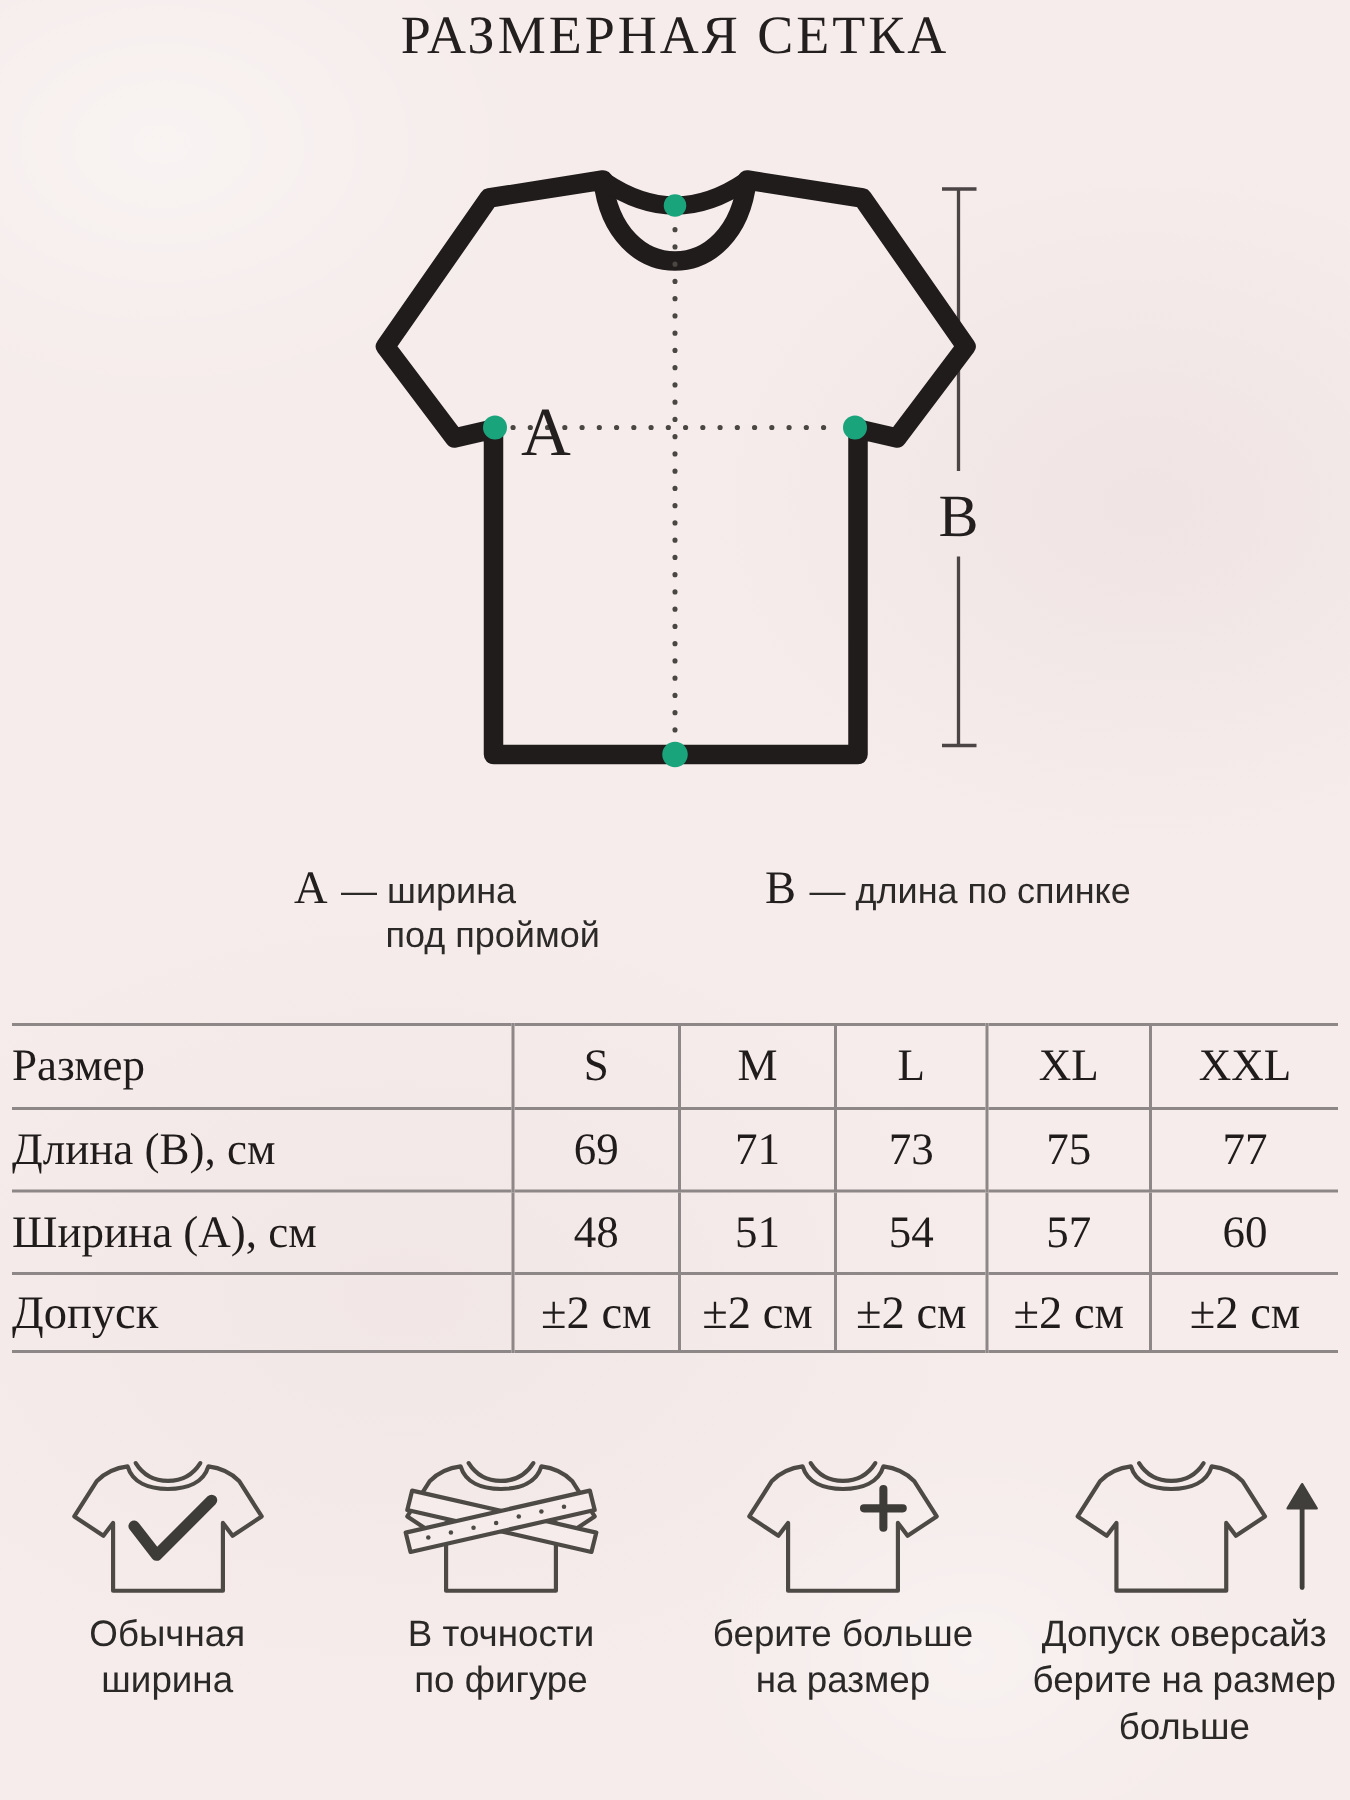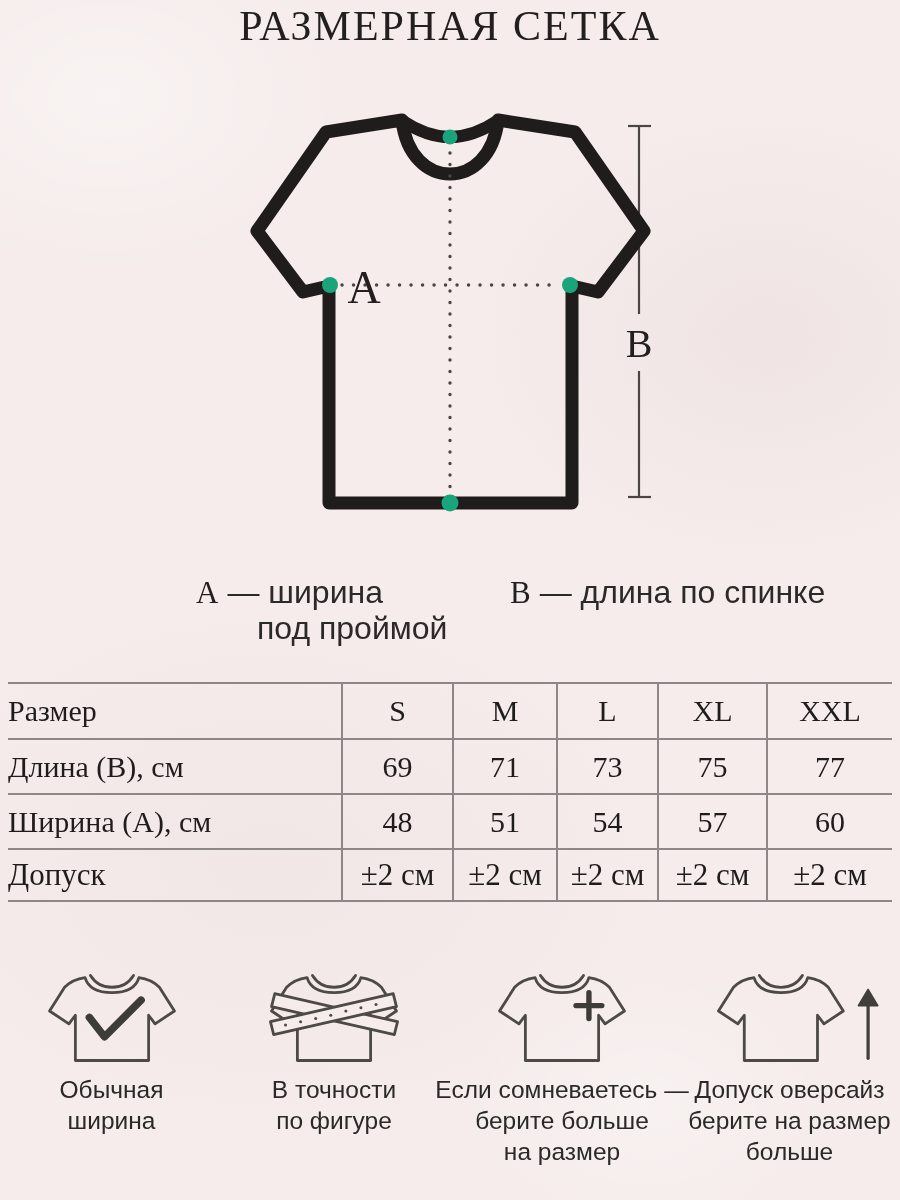--- a/index.html
+++ b/index.html
@@ -9,28 +9,28 @@
     background-image:
       radial-gradient(420px 300px at 12% 8%, rgba(255,255,255,0.38), rgba(255,255,255,0) 60%),
       radial-gradient(500px 380px at 85% 28%, rgba(228,211,211,0.30), rgba(228,211,211,0) 60%),
       radial-gradient(620px 420px at 30% 72%, rgba(231,216,214,0.26), rgba(231,216,214,0) 65%),
       radial-gradient(320px 240px at 72% 92%, rgba(255,255,255,0.30), rgba(255,255,255,0) 60%);
     font-family:"Liberation Sans",sans-serif;color:#231f1f;
   }
   .title{
     position:absolute;top:2px;left:0;width:100%;margin:0;text-align:center;
     font-family:"Liberation Serif",serif;font-weight:normal;
-    font-size:42px;letter-spacing:2px;color:#231f1f;
+    font-size:36px;letter-spacing:2px;color:#231f1f;
   }
   .diagram{position:absolute;left:0;top:0;width:900px;height:660px;}
 
   
   .legend-line{position:absolute;display:flex;align-items:baseline;white-space:nowrap;}
   .legend-letter{font-family:"Liberation Serif",serif;font-size:31px;margin-right:9px;}
-  .legend-text{font-size:32px;color:#2c2a28;}
+  .legend-text{font-size:24px;color:#2c2a28;}
   .legend-a{left:196px;top:574px;}
   .legend-a2{left:257px;top:610px;}
   .legend-b{left:510px;top:574px;}
 
   
   table.size-table{
     position:absolute;left:8px;top:682px;width:884px;
     border-collapse:collapse;table-layout:fixed;
     font-family:"Liberation Serif",serif;font-size:30px;color:#201c1c;
   }
@@ -174,21 +174,20 @@
       </div>
     </div>
 
     <div class="tip tip-3">
       <svg width="140" height="97" viewBox="0 0 130 90" fill="none" stroke="#4d4a45" stroke-width="2.6" stroke-linejoin="round" stroke-linecap="round">
         <path d="M 40 7 C 32 8 26 11 21 16 L 7 38 L 25 50 L 31 42 L 31 84 L 99 84 L 99 42 L 105 50 L 123 38 L 109 16 C 104 11 98 8 90 7 C 87 17 77 21 65 21 C 53 21 43 17 40 7 Z"></path>
         <path d="M 45 5 C 50 13 57 16 65 16 C 73 16 80 13 85 5"></path>
         <path d="M 90 21 L 90 45 M 78 33 L 102 33" stroke="#3e3c38" stroke-width="5"></path>
       </svg>
       <div class="tip-caption">
-        <div>Если сомневаетесь —</div>
         <div>берите больше</div>
         <div>на размер</div>
       </div>
     </div>
 
     <div class="tip tip-4">
       <svg width="183" height="97" viewBox="0 0 170 90" fill="none" stroke="#4d4a45" stroke-width="2.6" stroke-linejoin="round" stroke-linecap="round">
         <g transform="translate(12,0)">
           <path d="M 40 7 C 32 8 26 11 21 16 L 7 38 L 25 50 L 31 42 L 31 84 L 99 84 L 99 42 L 105 50 L 123 38 L 109 16 C 104 11 98 8 90 7 C 87 17 77 21 65 21 C 53 21 43 17 40 7 Z"></path>
           <path d="M 45 5 C 50 13 57 16 65 16 C 73 16 80 13 85 5"></path>

